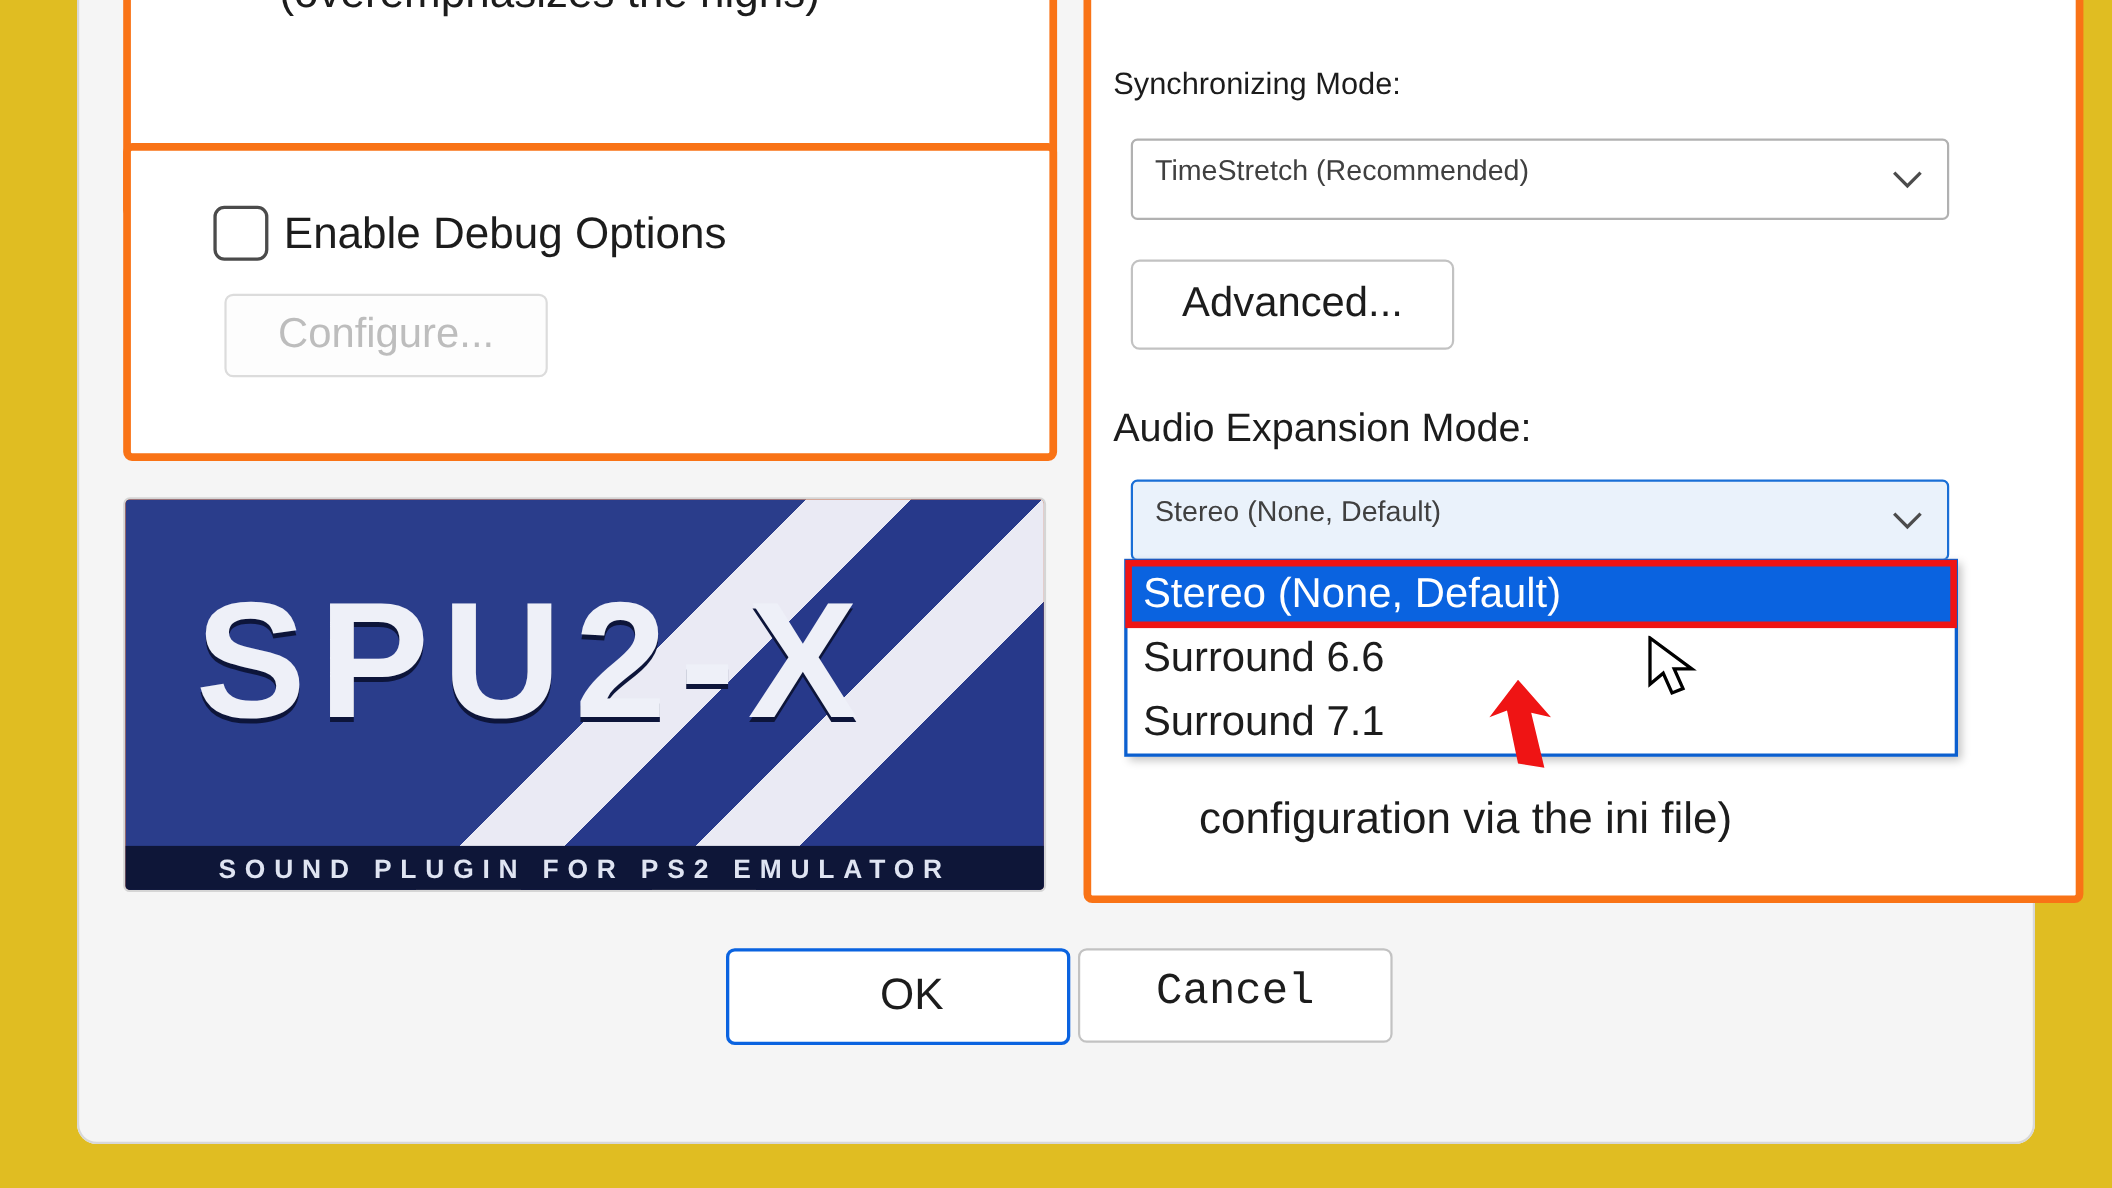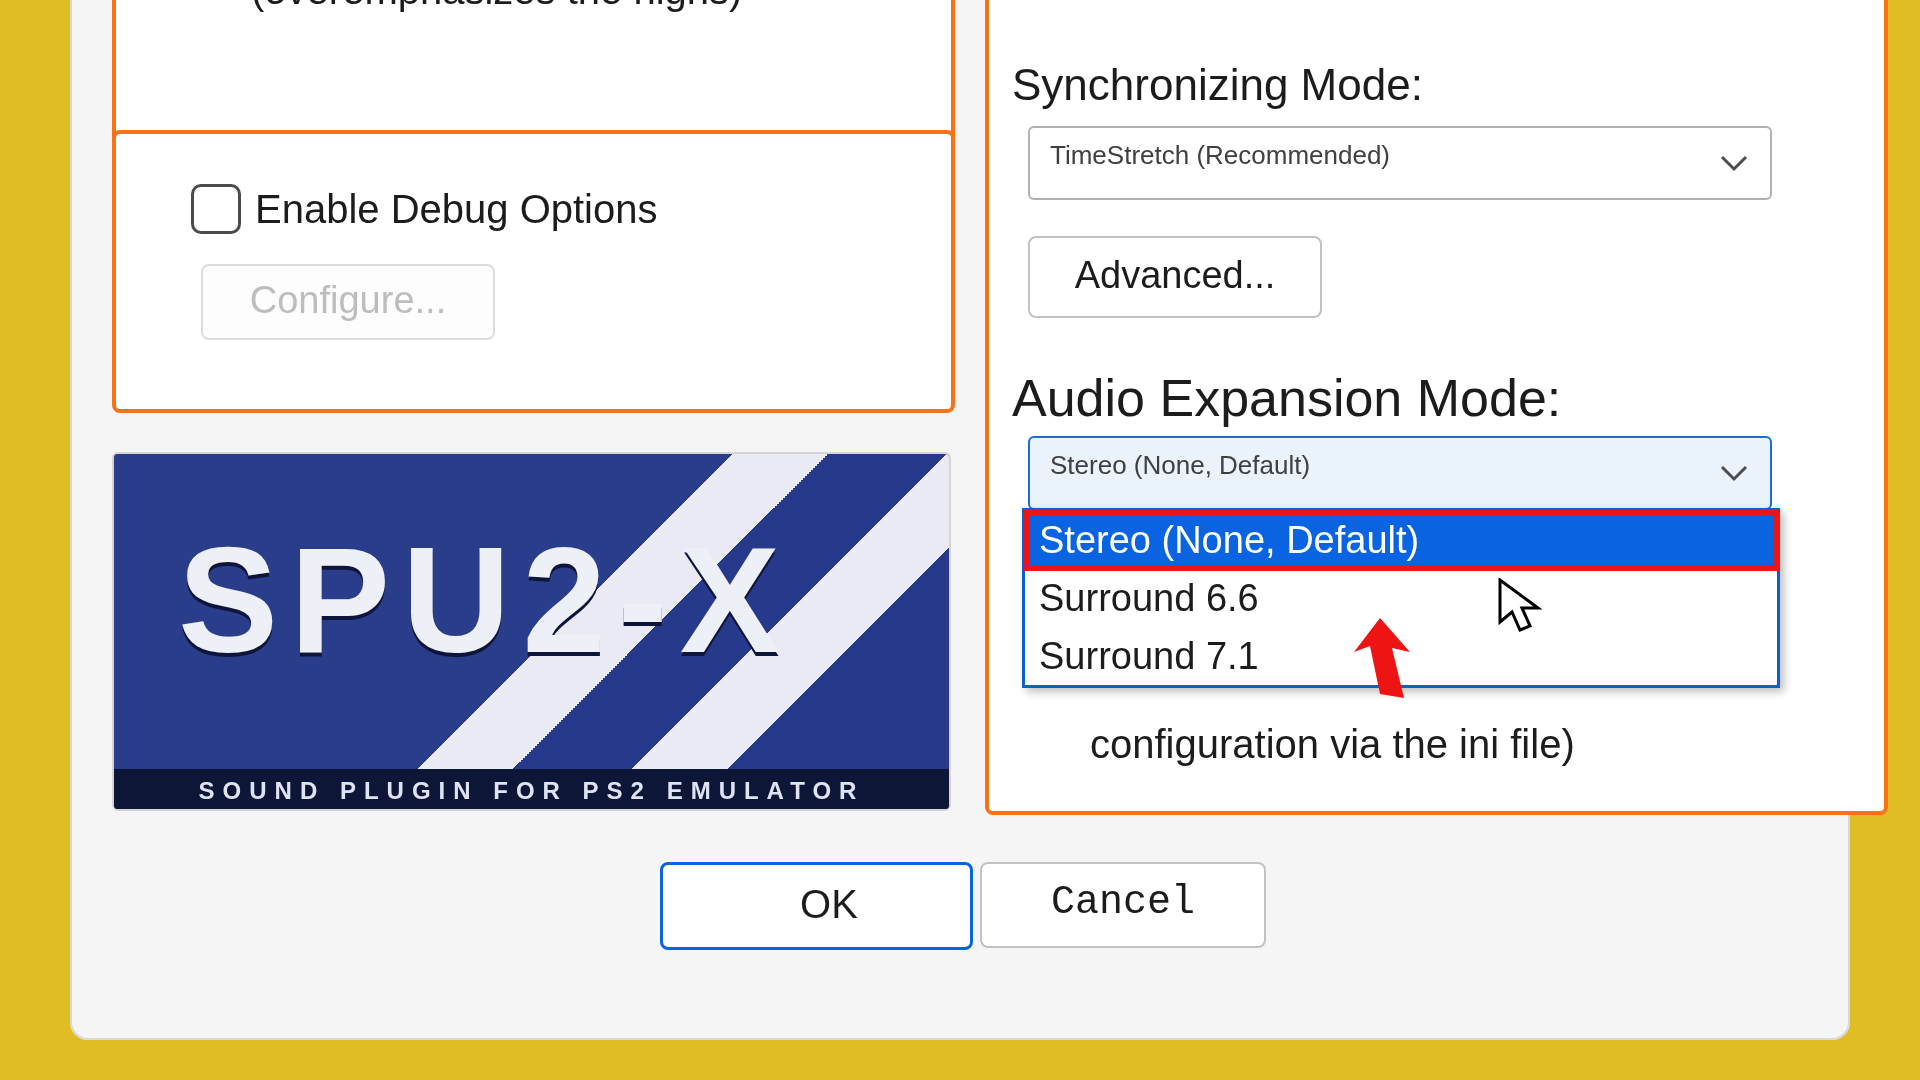--- a/index.html
+++ b/index.html
@@ -32,21 +32,21 @@
   }
 
   .dialog-inner {
     position: absolute;
     inset: 0;
   }
 
   .panel {
     position: absolute;
     background: #ffffff;
-    border: 4px solid #f97316;
+    border: 7px solid #f97316;
     border-radius: 8px;
   }
 
   
   .left-top-panel {
     left: 42px;
     top: -60px;
     width: 835px;
     height: 195px;
     padding-top: 90px;
@@ -158,21 +158,21 @@
     top: -160px;
     width: 895px;
     height: 1007px;
   }
 
   
   .sync-label {
     position: absolute;
     left: 942px;
     top: 100px;
-    font-size: 44px;
+    font-size: 28px;
     color: #1c1c1c;
   }
   .dropdown {
     position: absolute;
     background: #ffffff;
     border: 2px solid #b1b1b1;
     border-radius: 6px;
     font-size: 26px;
     color: #404040;
     line-height: 1;
@@ -205,21 +205,21 @@
     text-align: center;
     line-height: 74px;
     color: #1c1c1c;
   }
 
   
   .audio-label {
     position: absolute;
     left: 942px;
     top: 408px;
-    font-size: 52px;
+    font-size: 36px;
     color: #1c1c1c;
   }
   .audio-dropdown {
     left: 958px;
     top: 476px;
     width: 700px;
     height: 42px;
     border-color: #1a6fd6;
     background: #eaf2fb;
   }

